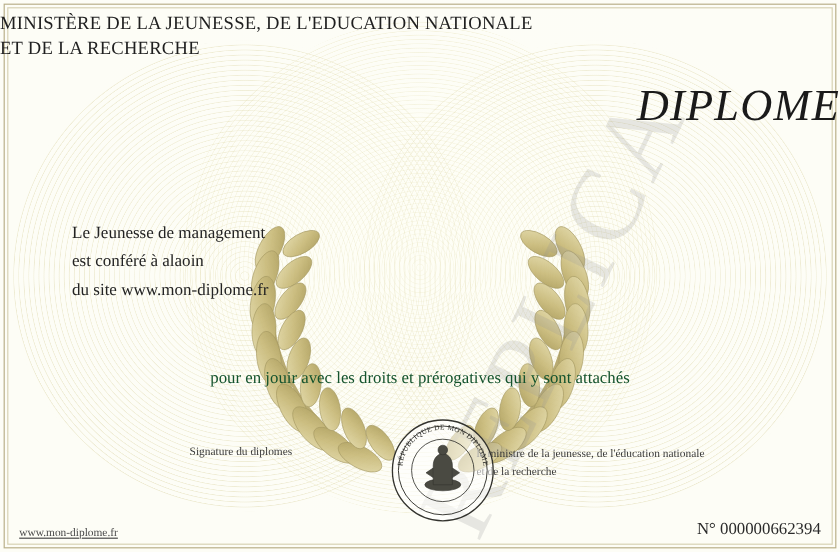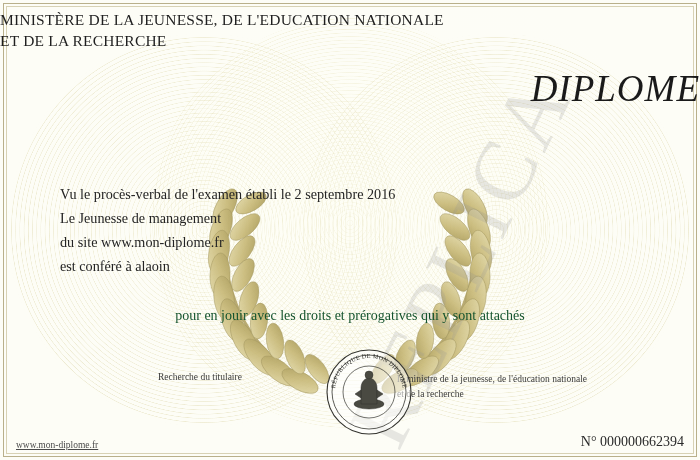--- a/index.html
+++ b/index.html
@@ -258,29 +258,28 @@
     <div class="ministry">
       <div class="line1">Ministère de la Jeunesse, de l'Education Nationale</div>
       <div class="line2">et de la Recherche</div>
     </div>
 
     <div class="title">
       <span class="t1">DIPLOME</span>
     </div>
 
     <div class="body-text">
-      <div>Vu le procès-verbal de l'examen établi le 2 septembre 2016</div>
       <div>Le Jeunesse de management</div>
+      <div>est conféré à alaoin</div>
       <div>du site www.mon-diplome.fr</div>
-      <div>est conféré à alaoin</div>
     </div>
 
     <div class="rights">pour en jouir avec les droits et prérogatives qui y sont attachés</div>
 
-    <div class="sig-left">Recherche du titulaire</div>
+    <div class="sig-left">Signature du diplomes</div>
 
     <div class="sig-right">
       <div>le ministre de la jeunesse, de l'éducation nationale</div>
       <div>et de la recherche</div>
     </div>
 
     <svg class="seal" viewBox="0 0 88 88">
       <defs>
         <path id="sealarc" d="M 10,44 A 34,34 0 1 1 78,44"></path>
       </defs>

